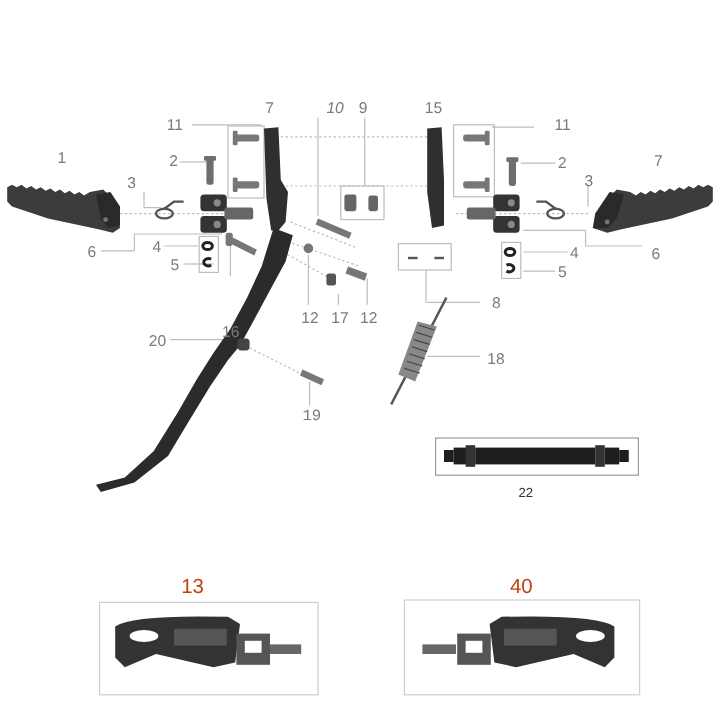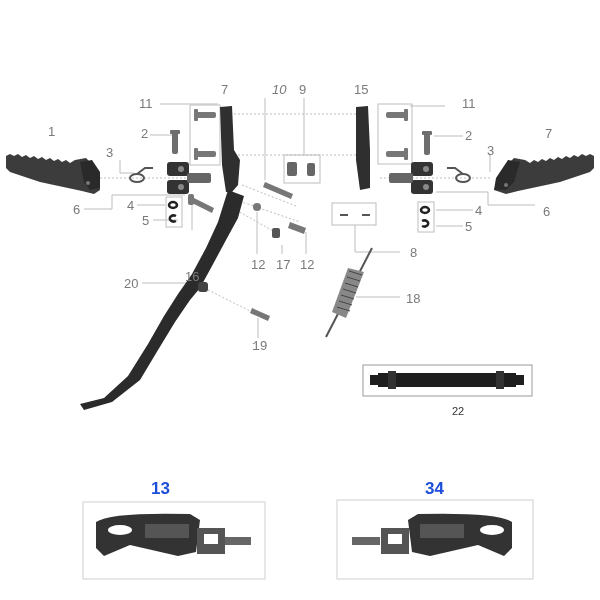--- a/index.html
+++ b/index.html
@@ -1,19 +1,19 @@
 <!DOCTYPE html>
 <html><head>
 <meta charset="utf-8">
 <style>
   html, body { margin:0; padding:0; background:#ffffff; }
   body { width:600px; height:600px; position:relative; overflow:hidden; font-family:"Liberation Sans", sans-serif; }
   .canvas { position:absolute; left:0; top:0; width:600px; height:600px; }
   .lbl { position:absolute; font-size:13px; color:#7a7a7a; font-family:"Liberation Sans", sans-serif; line-height:1; white-space:nowrap; }
-  .lbl.big { font-size:17px; color:#1d4ed8;font-weight:bold; }
+  .lbl.big { font-size:17px; color:#c2410c; }
   .lbl.sm { font-size:11px; color:#333; }
   svg { position:absolute; left:0; top:0; }
 </style>
 </head>
 <body>
 
 <div class="canvas">
 
 <svg width="600" height="600" viewBox="0 0 600 600">
 
@@ -244,21 +244,21 @@
 <span class="lbl" style="left:251px;top:258px;">12</span>
 <span class="lbl" style="left:300px;top:258px;">12</span>
 <span class="lbl big" style="left:151px;top:480px;">13</span>
 <span class="lbl" style="left:545px;top:127px;">7</span>
 <span class="lbl" style="left:354px;top:83px;">15</span>
 <span class="lbl" style="left:185px;top:234px;margin-top:36px;">16</span>
 <span class="lbl" style="left:276px;top:258px;">17</span>
 <span class="lbl" style="left:406px;top:292px;">18</span>
 <span class="lbl" style="left:252px;top:340px;font-family:Liberation Mono, monospace;">19</span>
 <span class="lbl" style="left:124px;top:277px;">20</span>
-<span class="lbl big" style="left:425px;top:480px;">34</span>
-<span class="lbl sm" style="left:452px;top:406px;">22</span>
+<span class="lbl big" style="left:425px;top:480px;">40</span>
+<span class="lbl sm" style="left:432px;top:406px;">22</span>
 <span class="lbl" style="left:465px;top:129px;">2</span>
 <span class="lbl" style="left:487px;top:144px;">3</span>
 <span class="lbl" style="left:475px;top:204px;">4</span>
 <span class="lbl" style="left:465px;top:220px;">5</span>
 <span class="lbl" style="left:543px;top:205px;">6</span>
 
 </div>
 
 </body></html>

